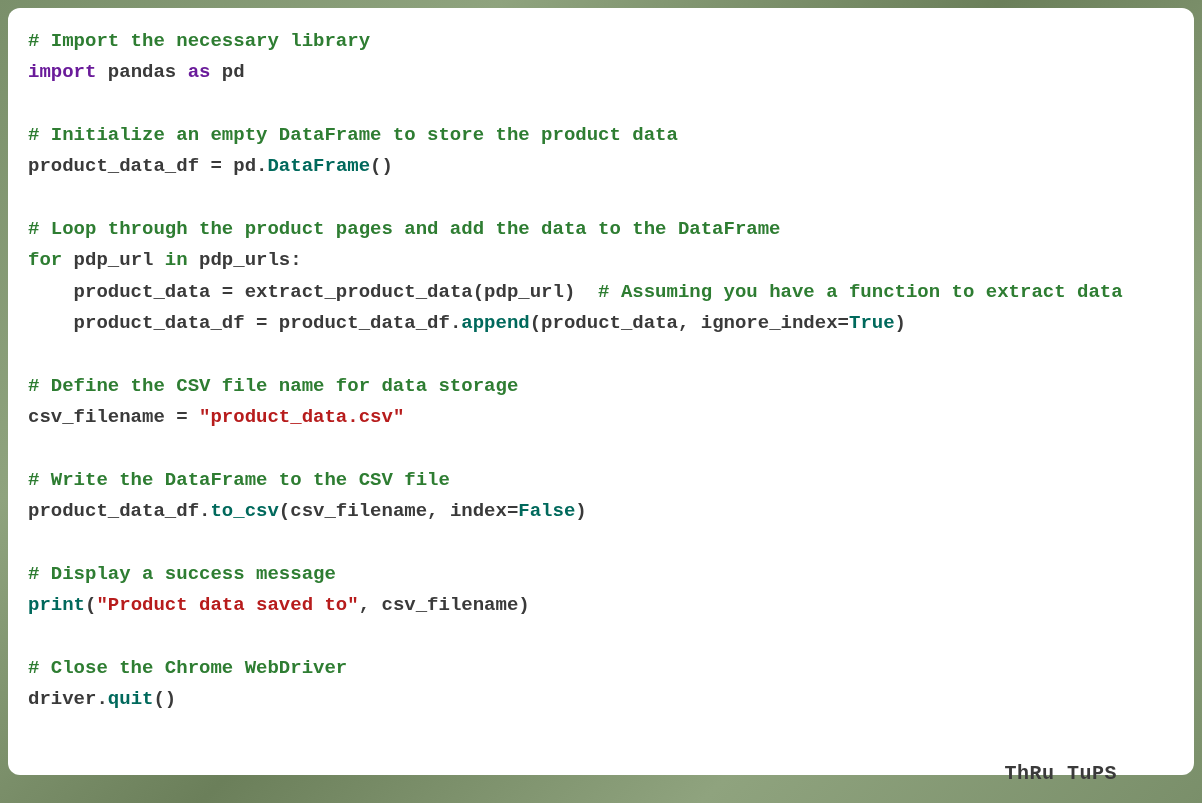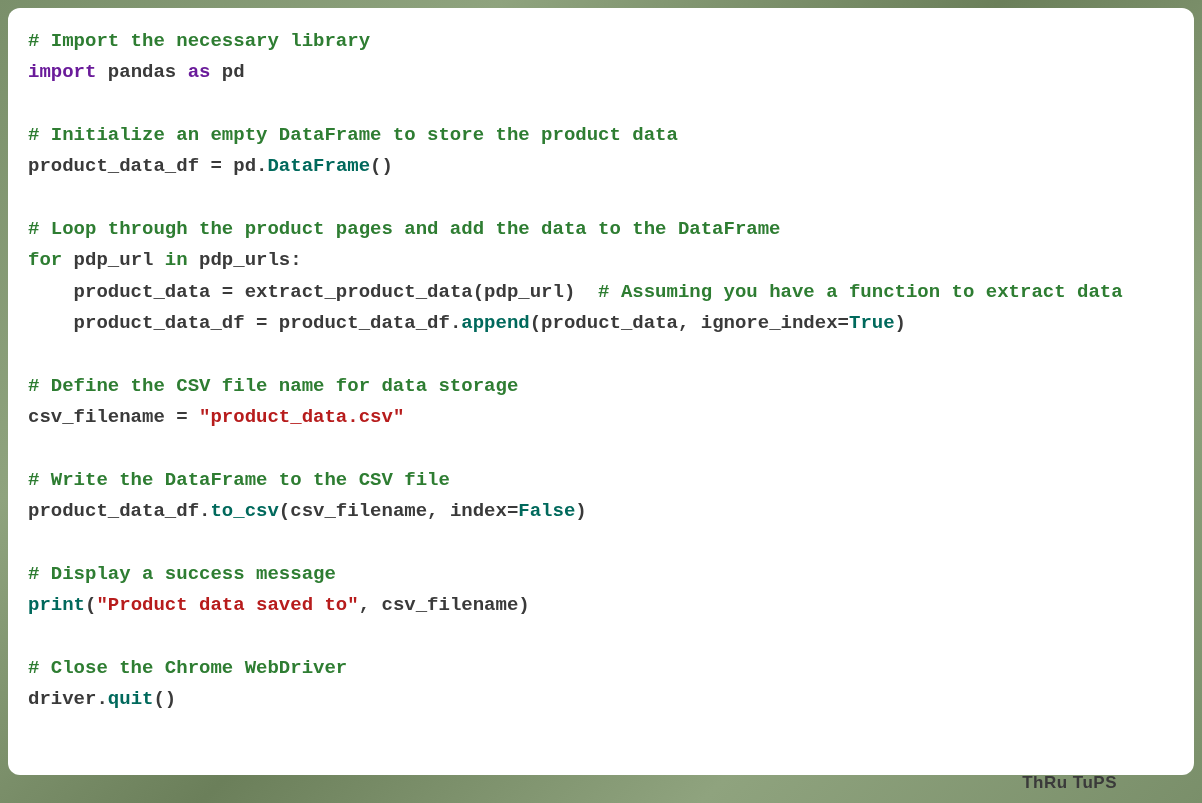--- a/index.html
+++ b/index.html
@@ -31,24 +31,24 @@
     .comment { color: #2e7d32; }
     .keyword { color: #2e7d32; }
     .keyword-purple { color: #6a1b9a; }
     .string { color: #b71c1c; }
     .function { color: #00695c; }
     .builtin { color: #00695c; }
     .plain { color: #3a3a3a; }
     .konst { color: #00695c; }
     .footer-text {
       position: absolute;
-      bottom: 10px;
+      bottom: 18px;
       right: 85px;
-      font-family: Liberation Sans, sans-serif;
-      font-size: 17px;
+      font-family: Liberation Mono, monospace;
+      font-size: 20px;
       font-weight: bold;
       color: #3a3a3a;
       letter-spacing: 0.5px;
     }
   </style>
 </head>
 <body>
 
 <div class="code-block">
 <pre><span class="comment"># Import the necessary library</span>

